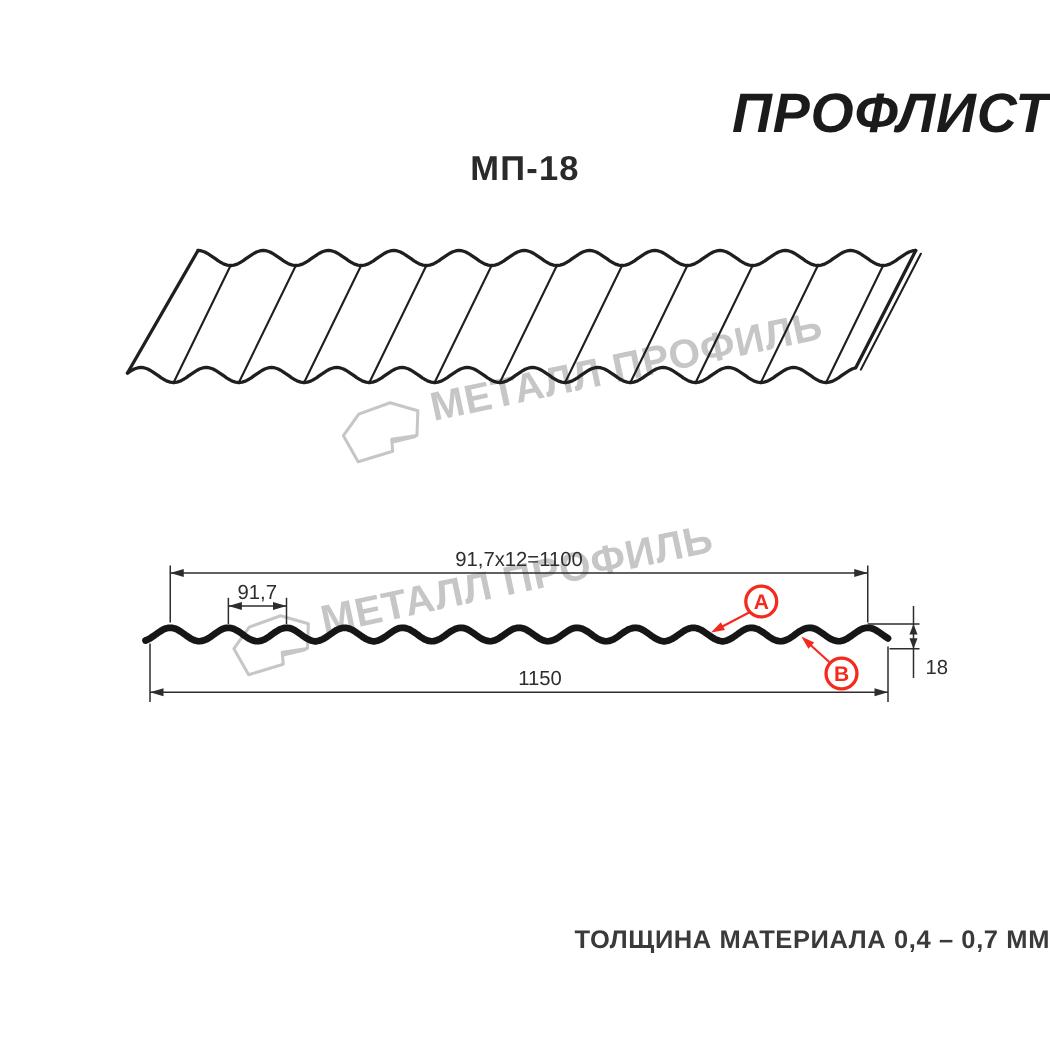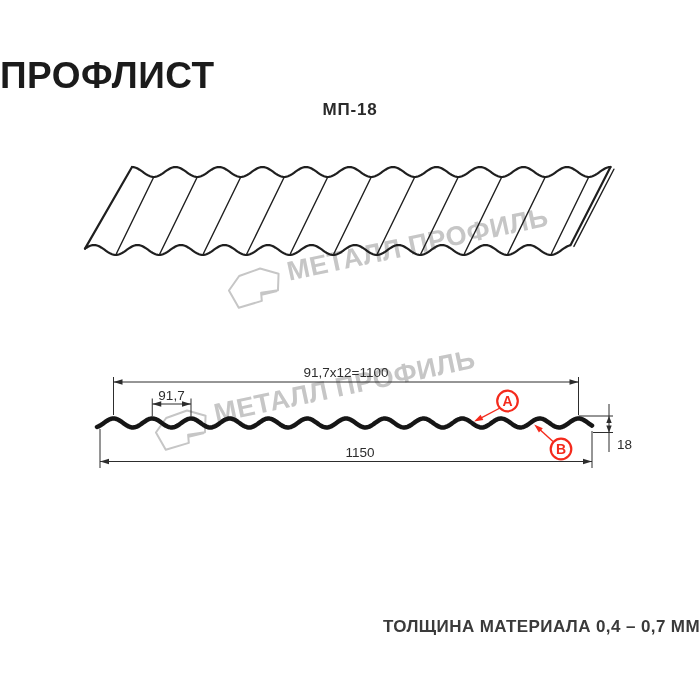--- a/index.html
+++ b/index.html
@@ -1,24 +1,24 @@
 <!DOCTYPE html>
 <html style="--line: #1f1f1f; --dim: #2d2d2d; --red: #f42a1c; --wm: #c6c6c6;"><head>
 <meta charset="utf-8">
 <style>
   :root{
     --line:#1f1f1f; --dim:#2d2d2d; --red:#f42a1c; --wm:#c6c6c6;
   }
   html,body{margin:0;padding:0;background:#fff;}
   .page{position:relative;width:700px;height:700px;background:#ffffff;overflow:hidden;
         font-family:"Liberation Sans",sans-serif;}
-  .title{position:absolute;top:57px;left:0;width:100%;text-align:left;
-         font-size:37px;font-weight:800;letter-spacing:.5px;color:#1b1b1b;line-height:1;}
+  .title{position:absolute;top:57px;left:0;width:100%;text-align:right;
+         font-size:37px;font-weight:800;letter-spacing:.5px;color:#1b1b1b;line-height:1;font-style:italic;}
   .subtitle{position:absolute;top:101px;left:0;width:100%;text-align:center;
-            font-size:17px;font-weight:600;letter-spacing:.8px;color:#2a2a2a;line-height:1;}
+            font-size:23px;font-weight:600;letter-spacing:.8px;color:#2a2a2a;line-height:1;}
   .footer{position:absolute;top:618px;left:0;width:100%;text-align:right;
           font-size:17px;font-weight:600;letter-spacing:.4px;color:#3a3a3a;line-height:1;}
   svg{position:absolute;left:0;top:0;}
   .sheet-stroke{stroke:var(--line);fill:none;stroke-width:2.2;stroke-linejoin:round;stroke-linecap:round;}
   .thin-stroke{stroke:var(--line);fill:none;stroke-width:1.4;stroke-linecap:round;}
   .cs-wave{stroke:#161616;fill:none;stroke-width:4.5;stroke-linecap:round;stroke-linejoin:round;}
   .dim-line{stroke:var(--dim);stroke-width:1;fill:none;}
   .dim-fill{fill:var(--dim);}
   .dim-text{font-family:"Liberation Sans",sans-serif;font-size:13.5px;fill:var(--dim);}
   .mid{text-anchor:middle;}

